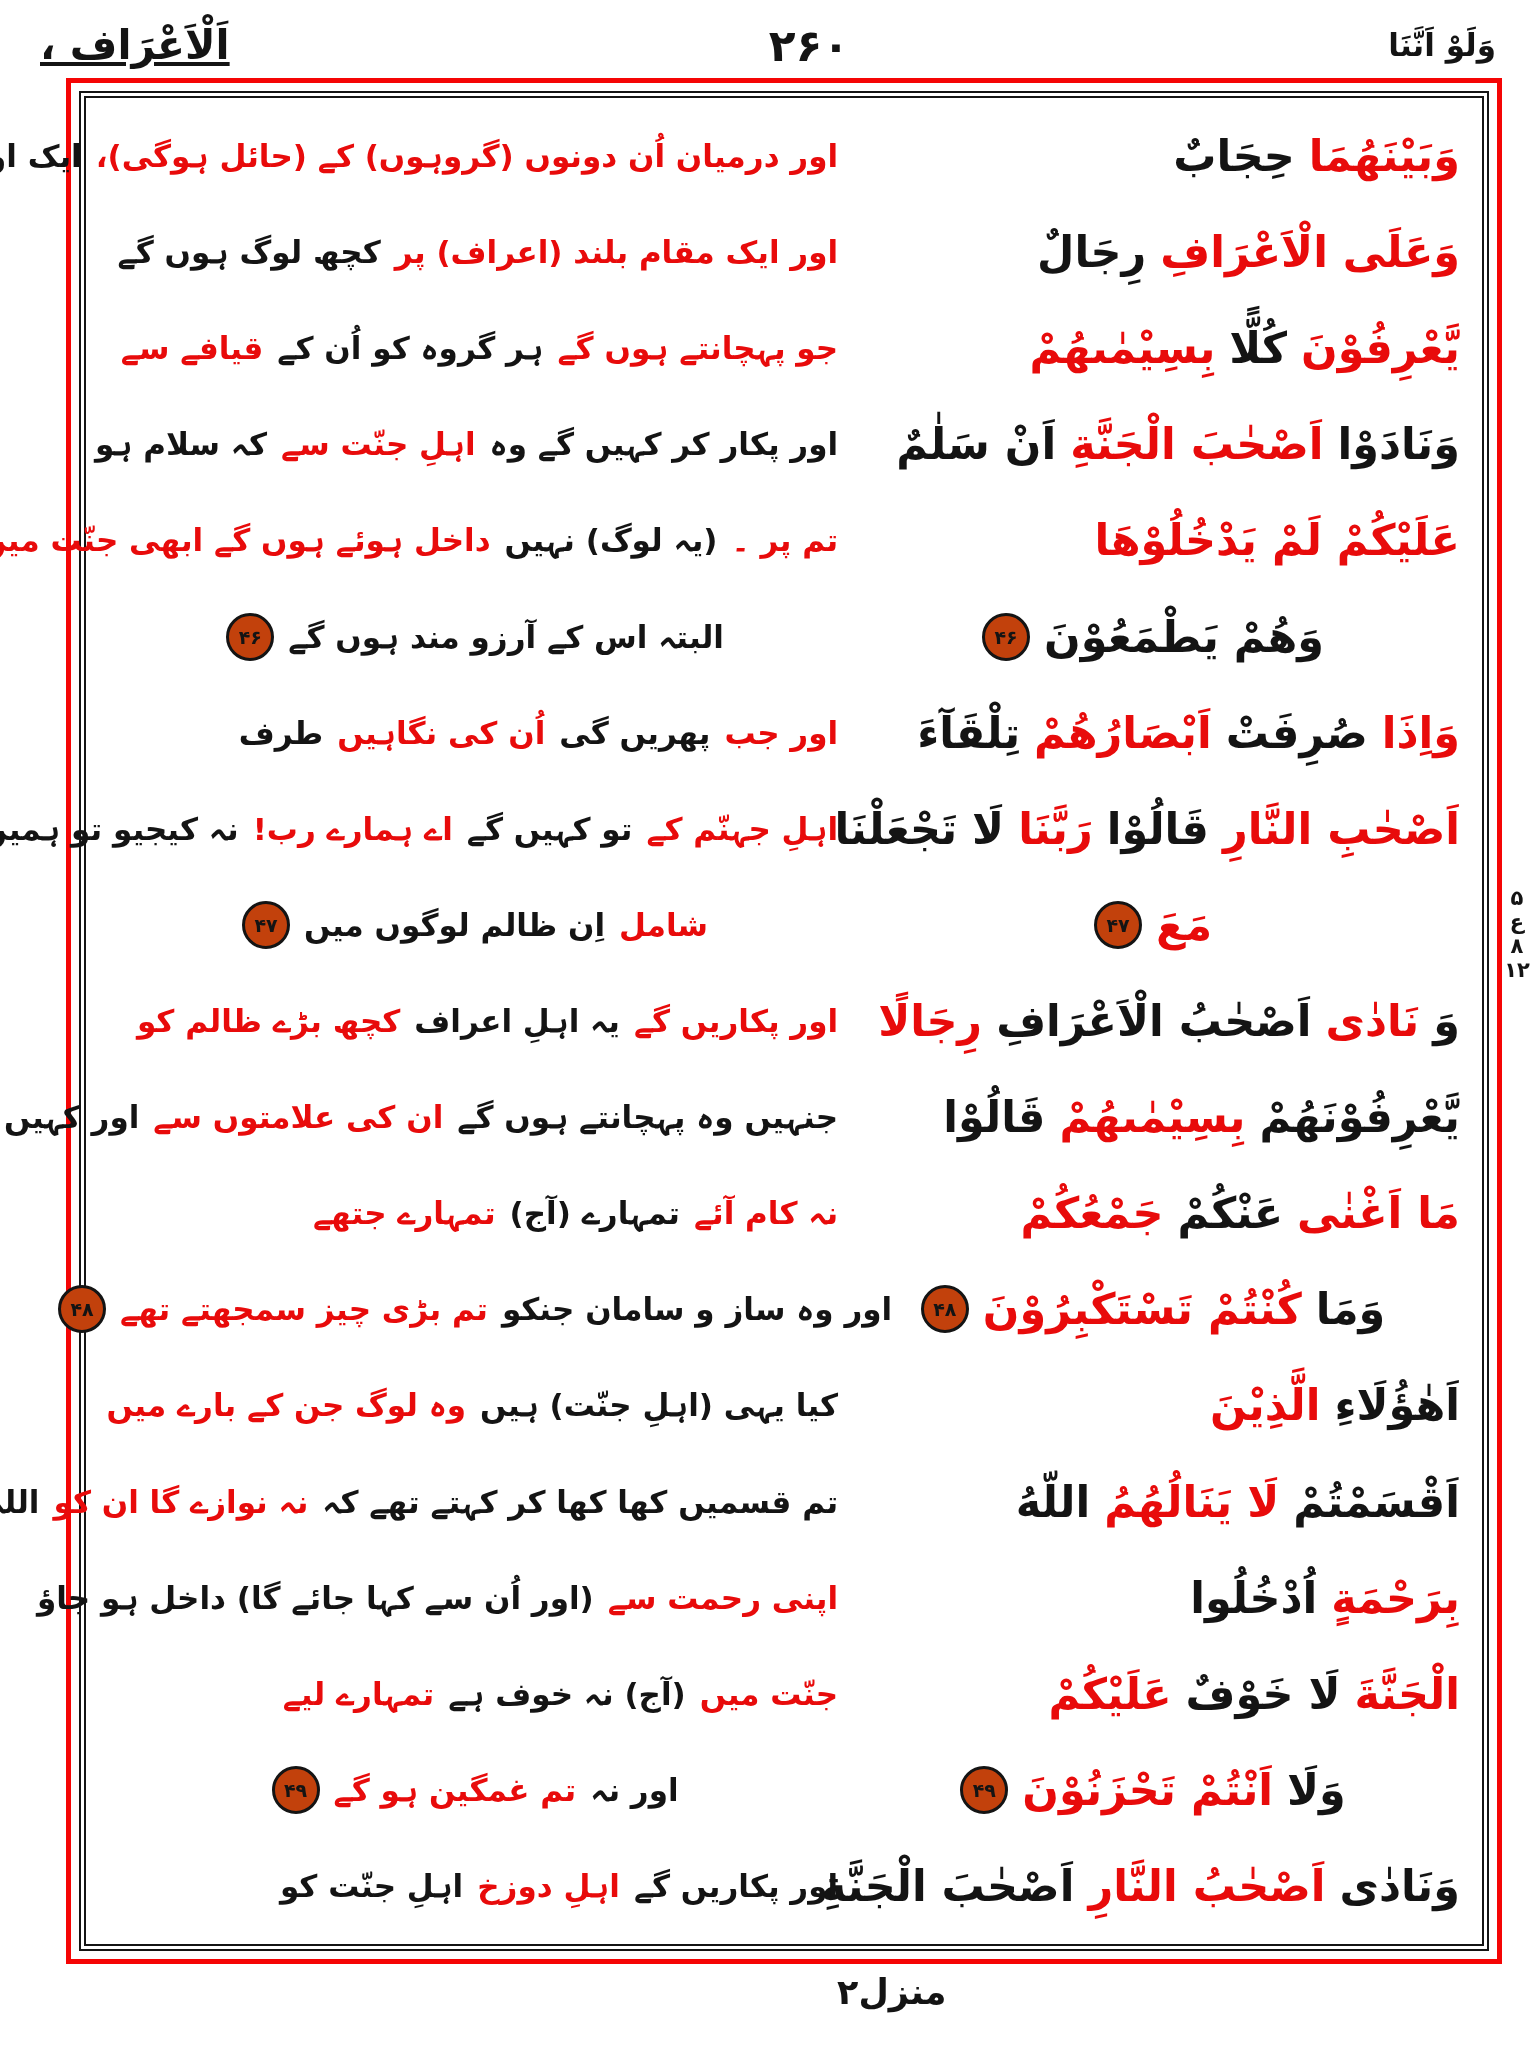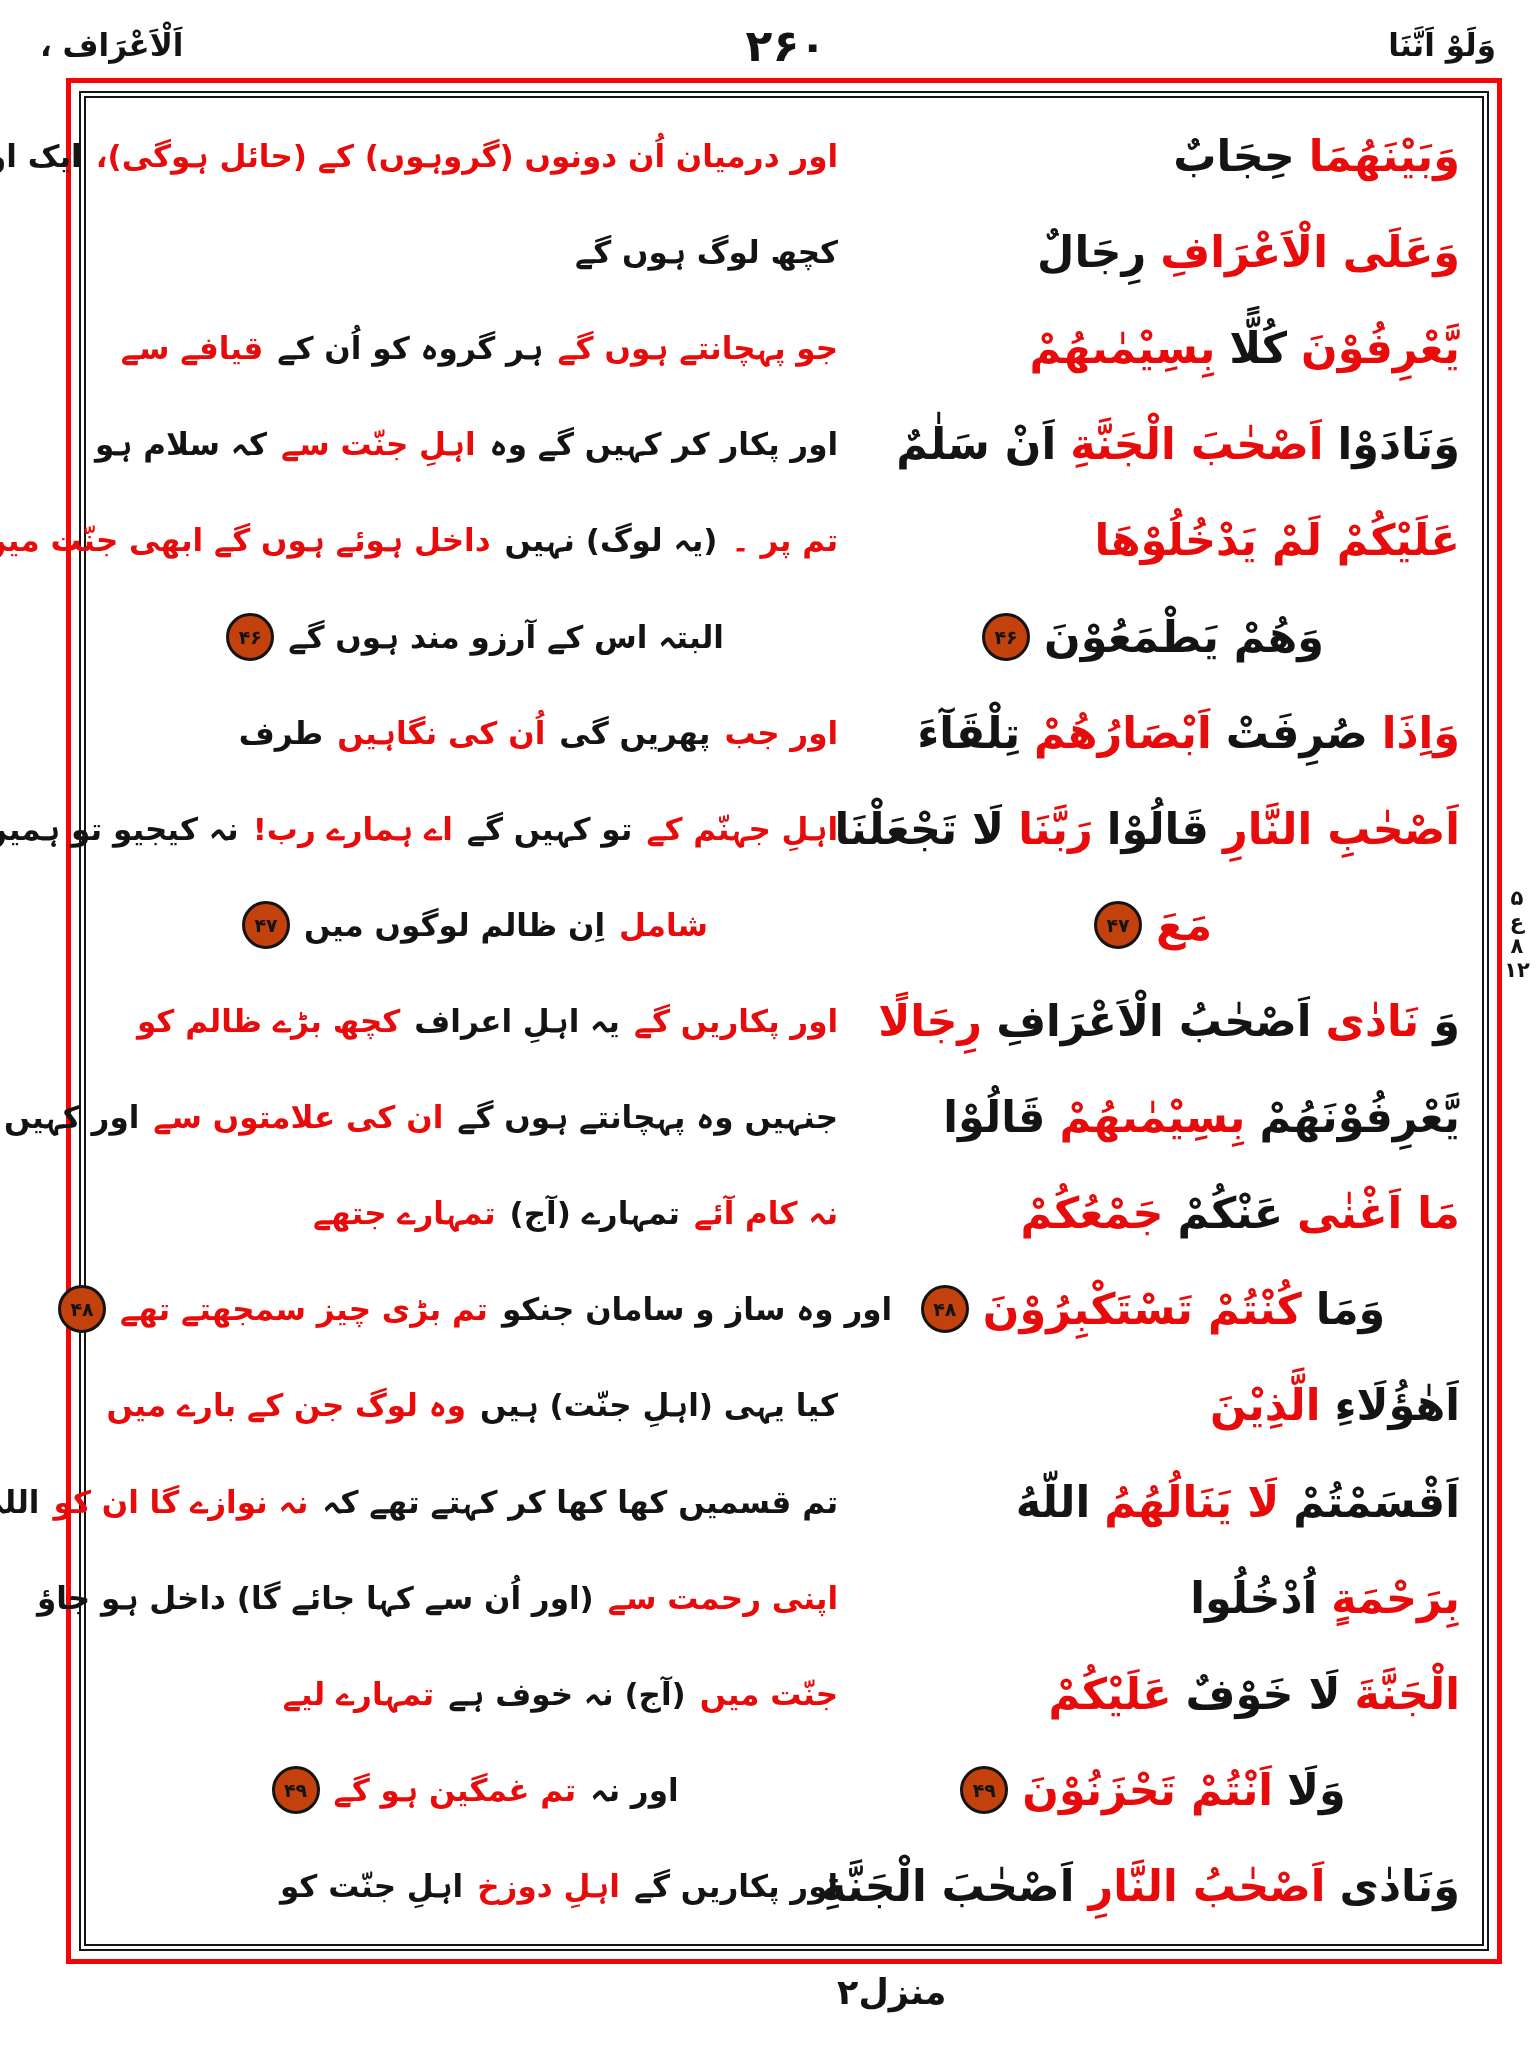--- a/index.html
+++ b/index.html
@@ -12,21 +12,21 @@
     width:1536px;height:2048px;position:relative;background:#ffffff;
     font-family:"DejaVu Sans", sans-serif;direction:rtl;overflow:hidden;
   }
   .header{
     position:absolute;top:14px;left:40px;right:40px;height:62px;
     display:flex;justify-content:space-between;align-items:center;
     font-weight:bold;color:var(--text-black);
   }
   .header .juz{font-size:31px;}
   .header .page-num{font-size:44px;letter-spacing:2px;}
-  .header .surah{font-size:31px;}
+  .header .surah{font-size:41px;text-decoration:underline;}
   .frame{
     position:absolute;top:78px;left:66px;width:1436px;height:1886px;
     border:5px solid var(--border-red);padding:8px;box-sizing:border-box;
   }
   .frame-inner{
     width:100%;height:100%;border:7px double var(--text-black);
     box-sizing:border-box;padding:10px 22px;
   }
   .content{width:100%;height:100%;display:flex;}
   .col{display:flex;flex-direction:column;height:100%;box-sizing:border-box;}
@@ -160,20 +160,21 @@
             <span class="seg-red">اَصْحٰبُ النَّارِ</span>
             <span class="seg-black">اَصْحٰبَ الْجَنَّةِ</span>
           </div>
         </section>
       <section class="col col-urdu" id="urdu-col">
           <div class="line">
             <span class="seg-red">اور درمیان اُن دونوں (گروہوں) کے (حائل ہوگی)،</span>
             <span class="seg-black">ایک اوٹ</span>
           </div>
           <div class="line">
+            <span class="seg-red">اور ایک مقام بلند (اعراف) پر</span>
             <span class="seg-black">کچھ لوگ ہوں گے</span>
           </div>
           <div class="line">
             <span class="seg-red">جو پہچانتے ہوں گے</span>
             <span class="seg-black">ہر گروہ کو اُن کے</span>
             <span class="seg-red">قیافے سے</span>
           </div>
           <div class="line">
             <span class="seg-black">اور پکار کر کہیں گے وہ</span>
             <span class="seg-red">اہلِ جنّت سے</span>

